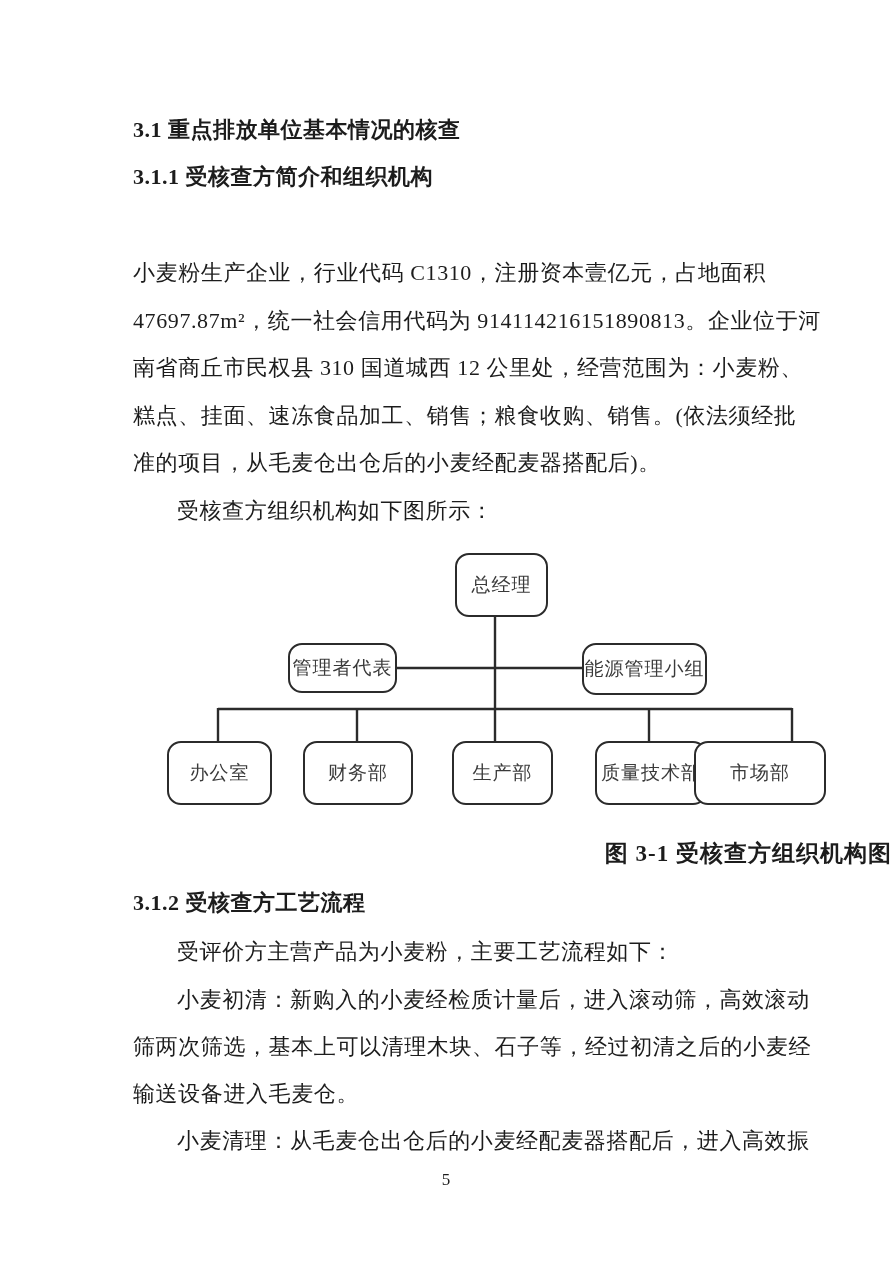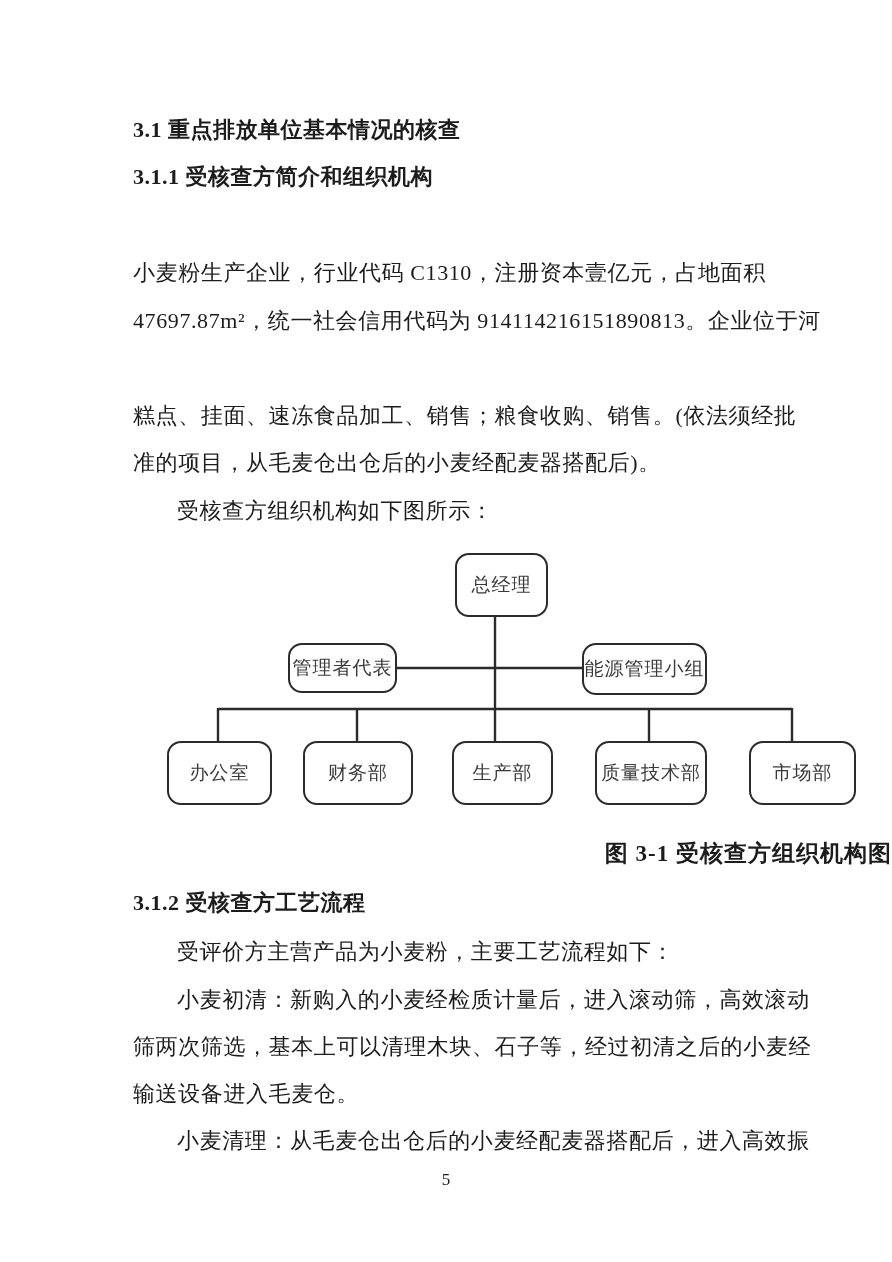--- a/index.html
+++ b/index.html
@@ -83,20 +83,21 @@
 </head>
 <body>
 
 <div class="page">
 
   <div class="heading" style="top:117px;">3.1 重点排放单位基本情况的核查</div>
   <div class="heading" style="top:164px;">3.1.1 受核查方简介和组织机构</div>
 
   <div class="tline" style="top:259px;">小麦粉生产企业，行业代码 C1310，注册资本壹亿元，占地面积</div>
   <div class="tline" style="top:307px;">47697.87m²，统一社会信用代码为 914114216151890813。企业位于河</div>
+  <div class="tline" style="top:354px;">南省商丘市民权县 310 国道城西 12 公里处，经营范围为：小麦粉、</div>
   <div class="tline" style="top:402px;">糕点、挂面、速冻食品加工、销售；粮食收购、销售。(依法须经批</div>
   <div class="tline" style="top:449px;">准的项目，从毛麦仓出仓后的小麦经配麦器搭配后)。</div>
 
   <div class="tline ind" style="top:497px;">受核查方组织机构如下图所示：</div>
 
   <div class="diagram">
     <svg width="892" height="270" viewBox="0 0 892 270">
 
       <line x1="495" y1="72" x2="495" y2="164" stroke="#2b2b2b" stroke-width="2.4"></line>
 
@@ -111,21 +112,21 @@
       <line x1="792" y1="163" x2="792" y2="196" stroke="#2b2b2b" stroke-width="2.4"></line>
     </svg>
 
     <div class="node" style="left:455px; top:8px;  width:93px;  height:64px;">总经理</div>
     <div class="node" style="left:288px; top:98px; width:109px; height:50px;">管理者代表</div>
     <div class="node" style="left:582px; top:98px; width:125px; height:52px;">能源管理小组</div>
     <div class="node" style="left:167px; top:196px; width:105px; height:64px;">办公室</div>
     <div class="node" style="left:452px; top:196px; width:101px; height:64px;">生产部</div>
     <div class="node" style="left:303px; top:196px; width:110px; height:64px;">财务部</div>
     <div class="node" style="left:595px; top:196px; width:112px; height:64px;">质量技术部</div>
-    <div class="node" style="left:749px; top:196px; width:107px; height:64px;">市场部</div>
+    <div class="node" style="left:694px; top:196px; width:132px; height:64px;">市场部</div>
   </div>
 
   <div class="fig-caption">图 3-1 受核查方组织机构图</div>
 
   <div class="heading" style="top:890px;">3.1.2 受核查方工艺流程</div>
 
   <div class="tline ind" style="top:938px;">受评价方主营产品为小麦粉，主要工艺流程如下：</div>
   <div class="tline ind" style="top:986px;">小麦初清：新购入的小麦经检质计量后，进入滚动筛，高效滚动</div>
   <div class="tline" style="top:1033px;">筛两次筛选，基本上可以清理木块、石子等，经过初清之后的小麦经</div>
   <div class="tline" style="top:1080px;">输送设备进入毛麦仓。</div>

